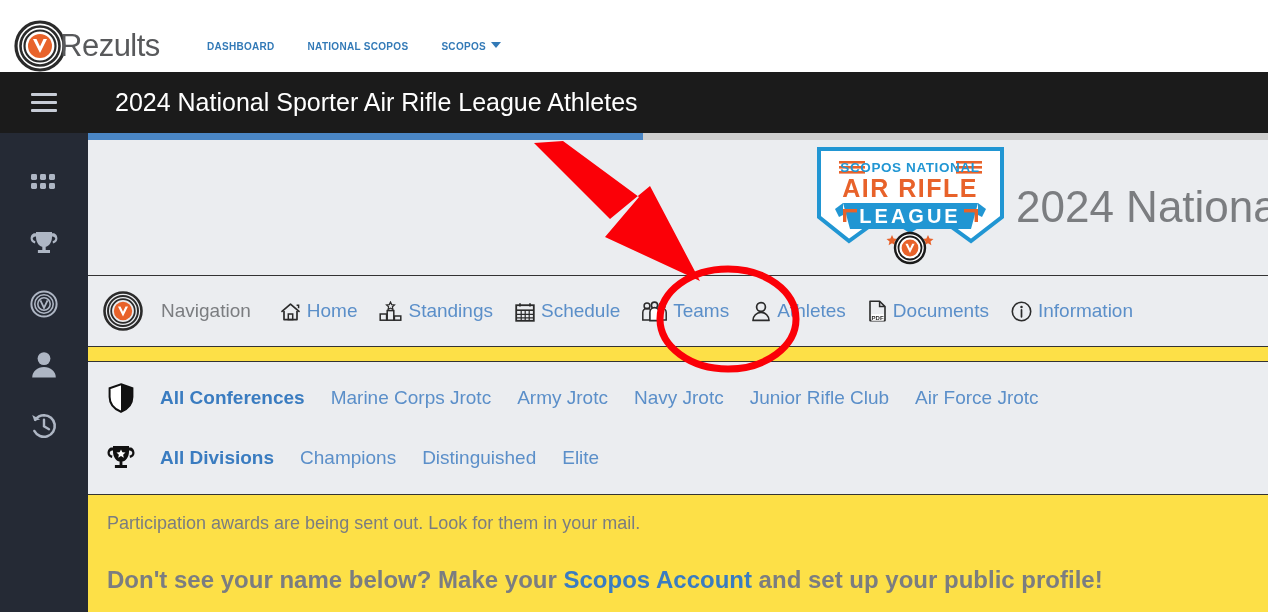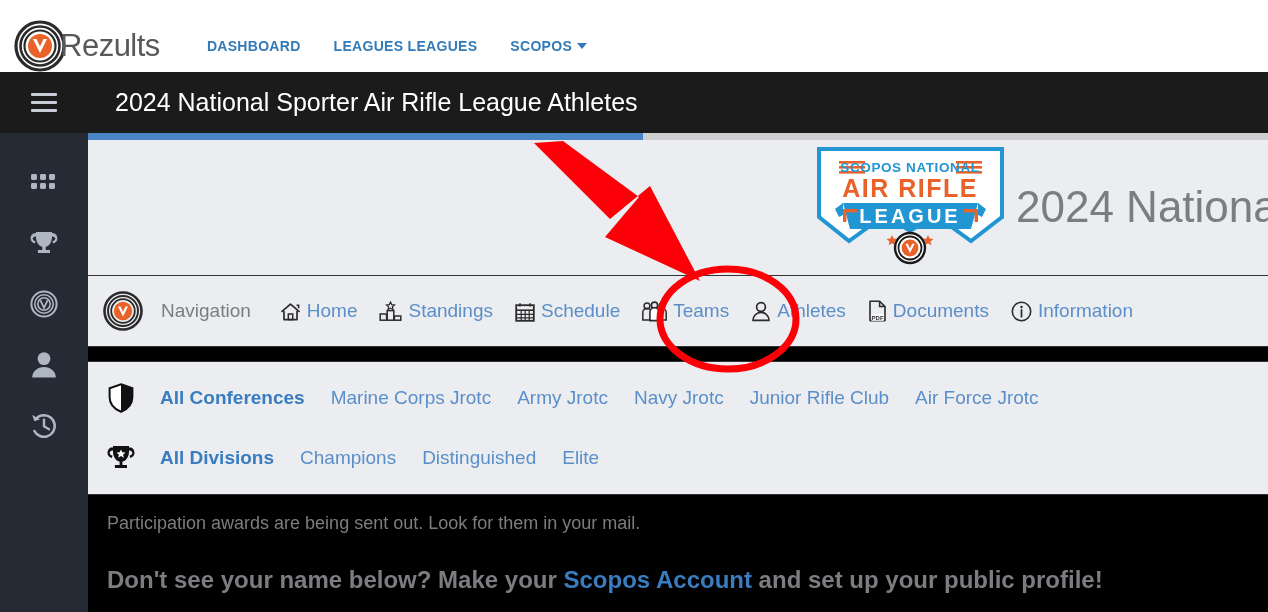--- a/index.html
+++ b/index.html
@@ -18,21 +18,21 @@
     display: flex; align-items: center;
   }
   .brand { display: flex; align-items: center; margin-left: 14px; }
   .brand-logo { width: 52px; height: 52px; flex: 0 0 52px; }
   .brand-name {
     font-size: 31px; color: #58595b; letter-spacing: -0.5px;
     margin-left: -6px; font-weight: 400;
   }
   .topnav { display: flex; align-items: center; margin-left: 47px; gap: 33px; }
   .topnav-item {
-    font-size: 14px; font-weight: bold; color: #337ab7;
+    font-size: 10px; font-weight: bold; color: #337ab7;
     letter-spacing: 0.3px; cursor: pointer; white-space: nowrap;
   }
   .caret {
     display: inline-block; width: 0; height: 0; margin-left: 5px;
     border-left: 5px solid transparent; border-right: 5px solid transparent;
     border-top: 6px solid #337ab7; vertical-align: 2px;
   }
 
   
   .sidebar {
@@ -52,21 +52,21 @@
   .burger span:nth-child(2) { top: 8px; }
   .burger span:nth-child(3) { top: 16px; }
   .sidebar-items { padding-top: 18px; }
   .sb-item {
     height: 61px; display: flex; align-items: center; justify-content: center;
     cursor: pointer;
   }
   .sb-item svg { display: block; }
 
   
-  .main { position: absolute; left: 88px; top: 72px; width: 1180px; height: 540px; background: #000000; }
+  .main { position: absolute; left: 88px; top: 72px; width: 1180px; height: 540px; background: #fde047; }
 
   .pagehead {
     height: 61px; background: #1b1b1b;
     display: flex; align-items: center;
   }
   .pagehead-title {
     color: #ffffff; font-size: 25px; font-weight: 400;
     margin-left: 27px; white-space: nowrap;
   }
   .progressbar { height: 7px; background: #cecece; width: 100%; position: relative; }
@@ -128,21 +128,21 @@
         <circle cx="26" cy="26" r="24" fill="none" stroke="#2b2b2b" stroke-width="3.2"></circle>
         <circle cx="26" cy="26" r="19.5" fill="none" stroke="#2b2b2b" stroke-width="2.6"></circle>
         <circle cx="26" cy="26" r="15.5" fill="none" stroke="#2b2b2b" stroke-width="2.2"></circle>
         <circle cx="26" cy="26" r="12" fill="#e8622a"></circle>
         <path d="M19 19 L26 33 L33 19 L29.5 19 L26 26.5 L22.5 19 Z" fill="#ffffff"></path>
       </svg>
       <span class="brand-name">Rezults</span>
     </div>
     <div class="topnav">
       <span class="topnav-item">DASHBOARD</span>
-      <span class="topnav-item">LEAGUES LEAGUES</span>
+      <span class="topnav-item">NATIONAL SCOPOS</span>
       <span class="topnav-item"><span>SCOPOS</span><i class="caret"></i></span>
     </div>
   </div>
 
   <div class="sidebar">
     <div class="sidebar-top">
       <div class="burger">
         <span></span>
           <span></span>
           <span></span>

